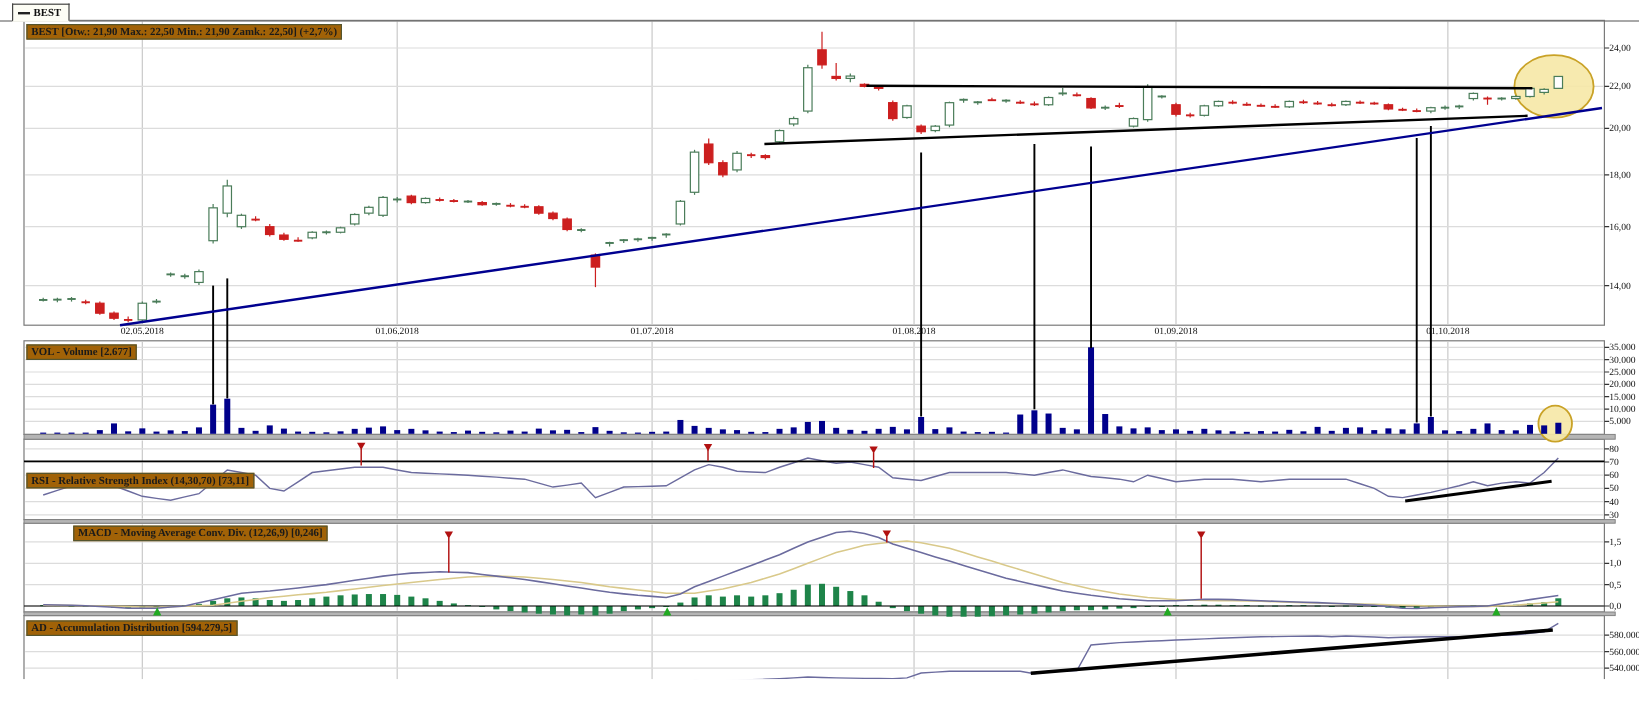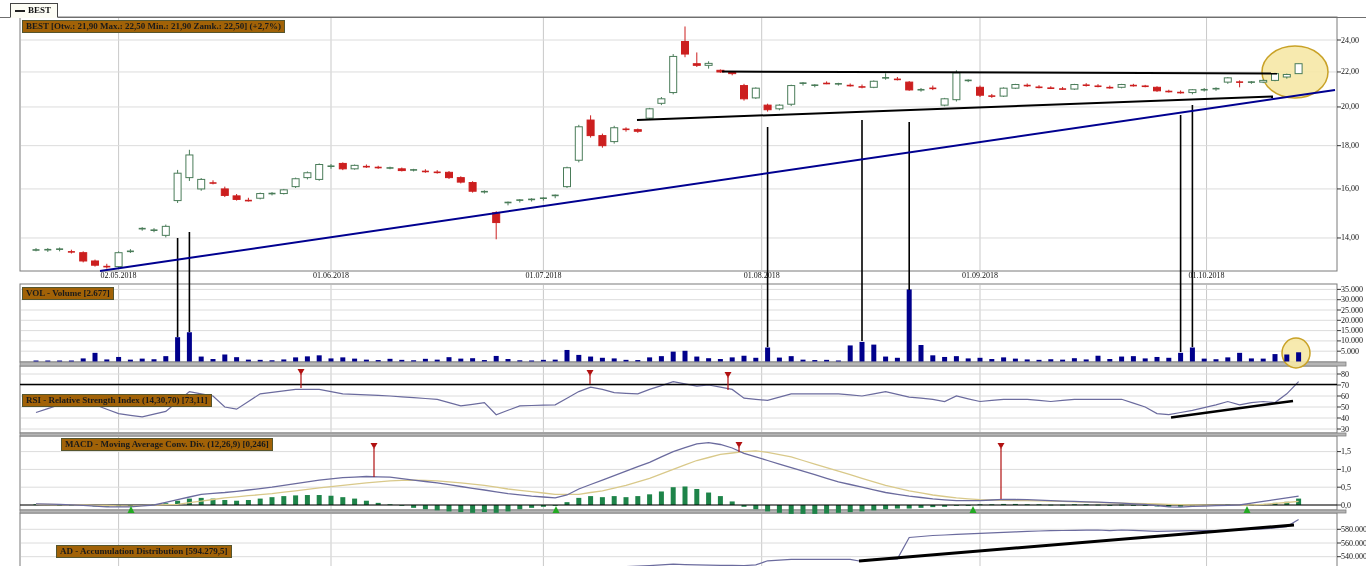--- a/index.html
+++ b/index.html
@@ -619,14 +619,14 @@
       <path d="M 131 506 L 127.5 513 L 134.5 513 Z" fill="#22aa22"></path>
       <path d="M 556 506 L 552.5 513 L 559.5 513 Z" fill="#22aa22"></path>
       <path d="M 973 506 L 969.5 513 L 976.5 513 Z" fill="#22aa22"></path>
       <path d="M 1247 506 L 1243.5 513 L 1250.5 513 Z" fill="#22aa22"></path>
     </svg>
 
   <div class="hdr" style="left:22px;top:20px;">BEST  [Otw.: 21,90  Max.: 22,50  Min.: 21,90  Zamk.: 22,50]  (+2,7%)</div>
   <div class="hdr" style="left:22px;top:287px;">VOL - Volume [2.677]</div>
   <div class="hdr" style="left:22px;top:358px;margin-top:36px;">RSI - Relative Strength Index (14,30,70) [73,11]</div>
   <div class="hdr" style="left:22px;top:438px;margin-left:39px;">MACD - Moving Average Conv. Div. (12,26,9) [0,246]</div>
-  <div class="hdr" style="left:22px;top:545px;margin-left:34px;">AD - Accumulation Distribution [594.279,5]</div>
+  <div class="hdr" style="left:22px;top:517px;">AD - Accumulation Distribution [594.279,5]</div>
 </div>
 
 </body></html>

